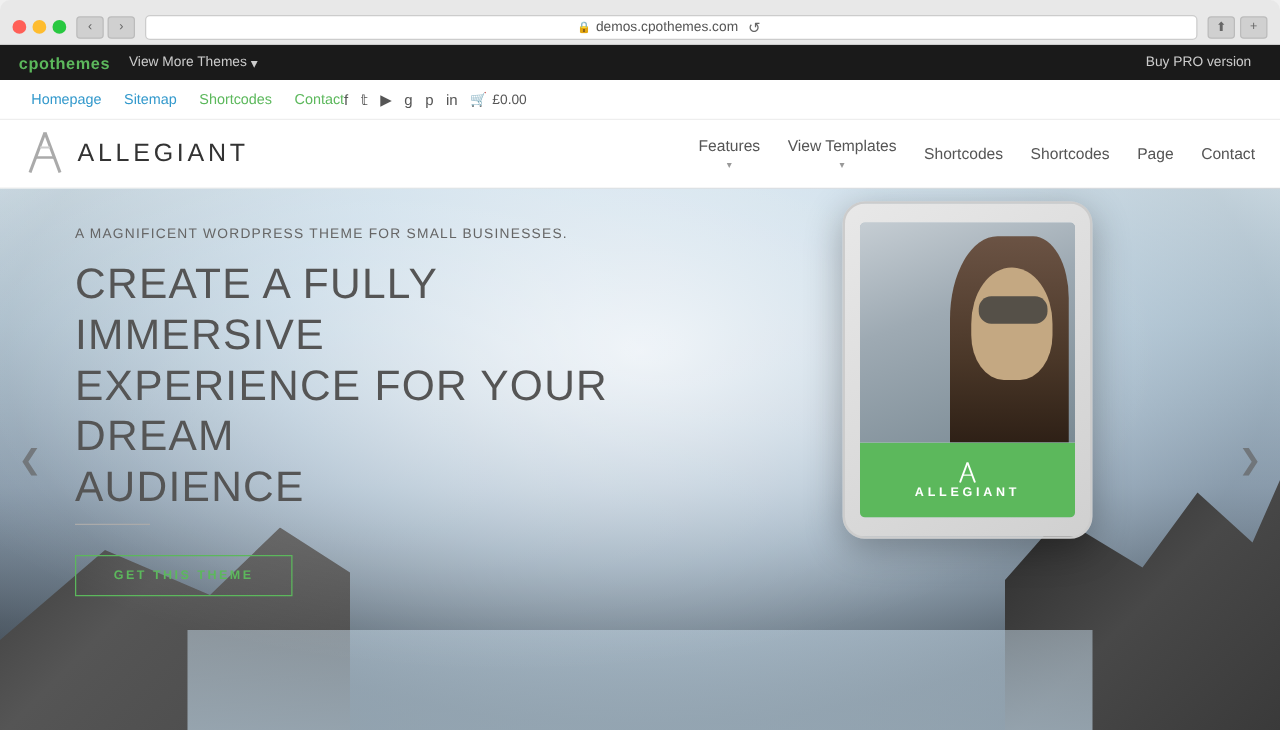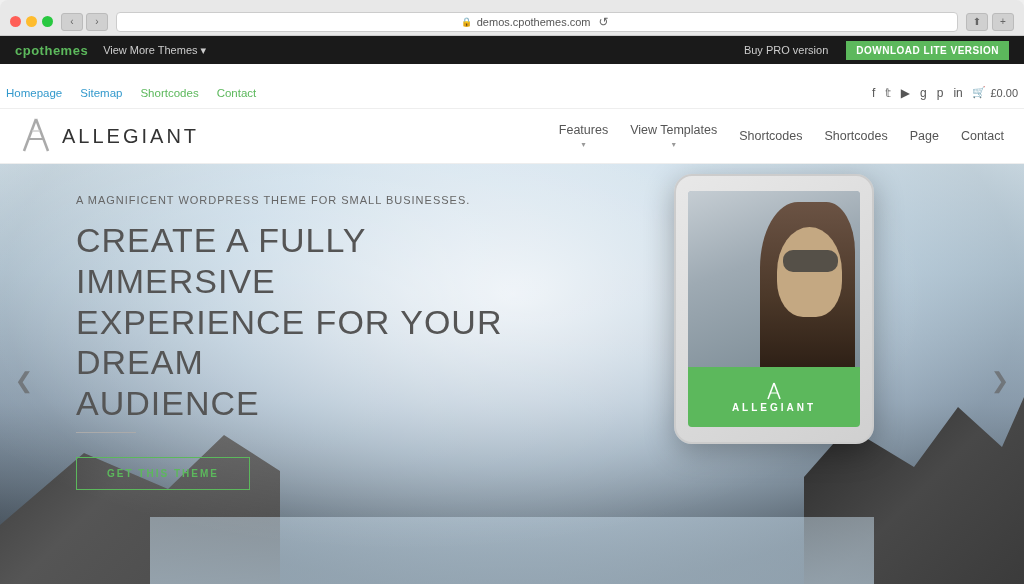--- a/index.html
+++ b/index.html
@@ -86,23 +86,21 @@
       text-transform: uppercase;
     }
 
     
     .nav-bar {
       background: white;
       border-bottom: 1px solid #eee;
       height: 32px;
       display: flex;
       align-items: center;
-      padding: 0 6px;
-      justify-content: space-between;
-      margin-top: 13px;
+      padding: 0 25px;
     }
     .nav-links { display: flex; gap: 18px; align-items: center; }
     .nav-link { font-size: 11.5px; text-decoration: none; }
     .nav-link-home { color: #444; }
     .nav-link-sitemap { color: #444; }
     .nav-link-shortcodes { color: #5cb85c; }
     .nav-link-contact { color: #5cb85c; }
     .social-links { display: flex; align-items: center; gap: 10px; }
     .social-icon { font-size: 12px; color: #555; text-decoration: none; }
     .cart { font-size: 11px; color: #555; display: flex; align-items: center; gap: 4px; }
@@ -165,21 +163,21 @@
       bottom: 0;
       left: 150px;
       right: 150px;
       height: 80px;
       background: linear-gradient(180deg, rgba(200,220,235,0.5) 0%, rgba(180,200,215,0.7) 100%);
     }
 
     
     .hero-content {
       position: absolute;
-      left: 76px;
+      left: 60px;
       top: 30px;
       max-width: 430px;
       z-index: 10;
     }
     .hero-tagline {
       font-size: 11px;
       color: #666;
       letter-spacing: 1px;
       text-transform: uppercase;
       margin-bottom: 14px;
@@ -320,21 +318,20 @@
   <div class="admin-bar">
     <div class="admin-bar-left">
       <span class="brand-logo">cpothemes</span>
       <button class="view-themes-btn">
         <span>View More Themes</span>
         <span>▾</span>
       </button>
     </div>
     <div class="admin-bar-right">
       <button class="buy-pro-btn">Buy PRO version</button>
-      <button class="download-lite-btn">DOWNLOAD LITE VERSION</button>
     </div>
   </div>
 
   <div class="nav-bar">
     <div class="nav-links">
       <a href="#" class="nav-link nav-link-home" style="color:#3399cc;">Homepage</a>
       <a href="#" class="nav-link nav-link-sitemap" style="color:#3399cc;">Sitemap</a>
       <a href="#" class="nav-link nav-link-shortcodes" style="color:#5cb85c;">Shortcodes</a>
       <a href="#" class="nav-link nav-link-contact" style="color:#5cb85c;">Contact</a>
     </div>

